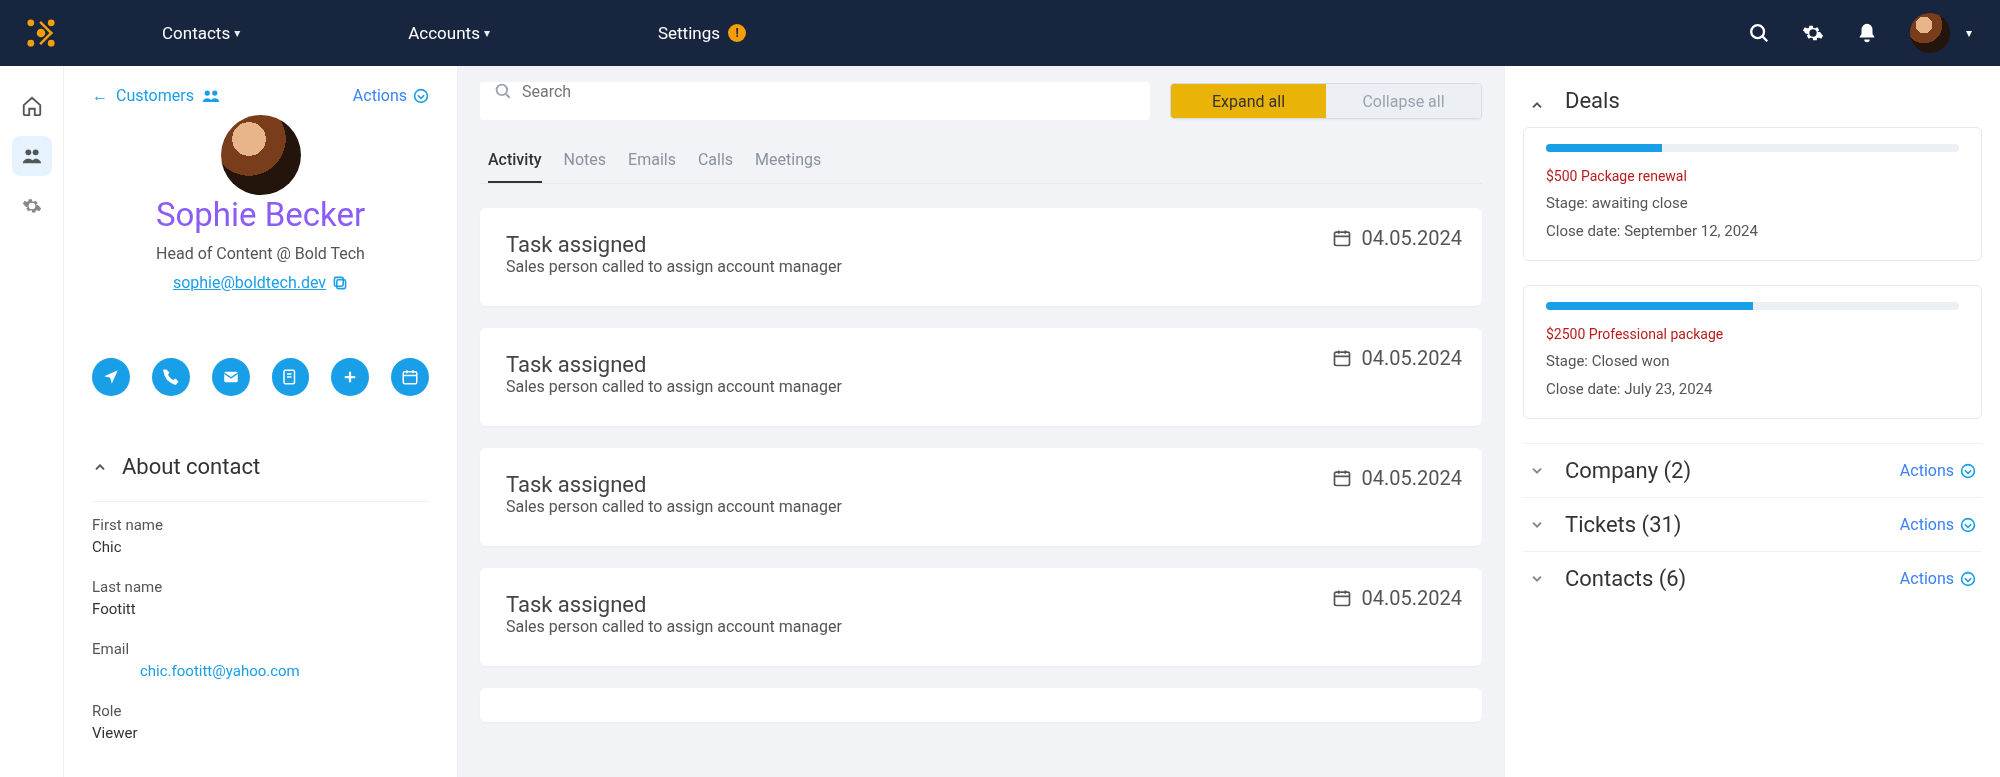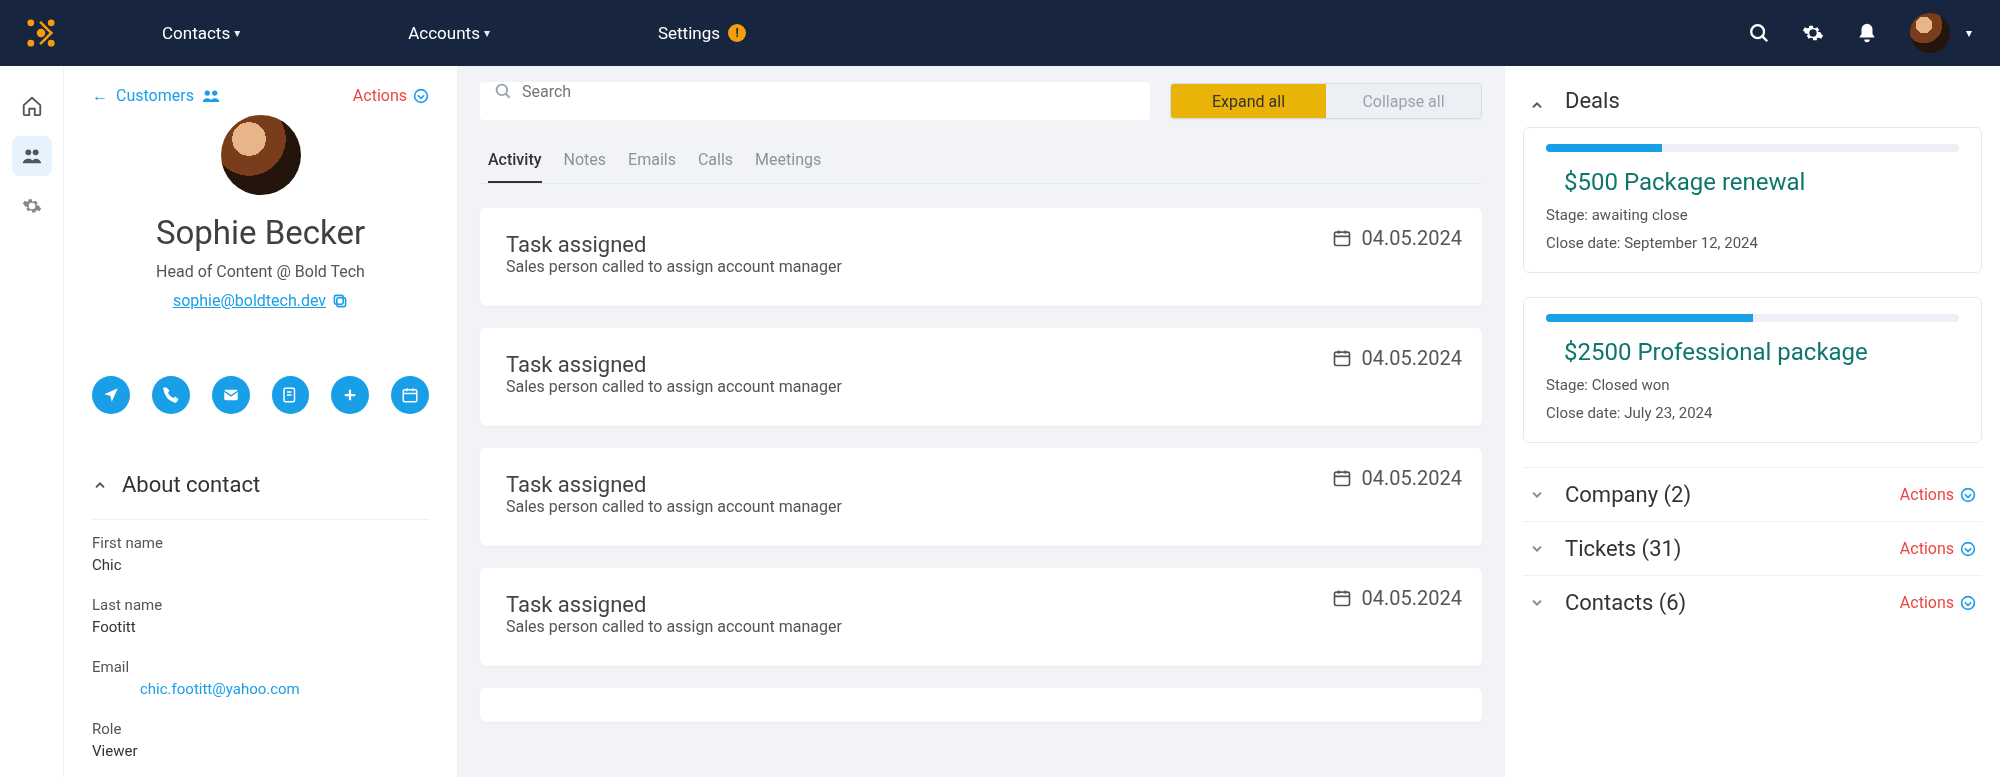--- a/index.html
+++ b/index.html
@@ -23,24 +23,24 @@
   
   
   .rail { width: 64px; background:#fff; border-right:1px solid #eef0f3; padding-top:20px; display:flex; flex-direction:column; align-items:center; gap:10px;}
   .rail-item { width:40px; height:40px; display:flex; align-items:center; justify-content:center; border-radius:8px; color:#4b4f56; cursor:pointer;}
   .rail-item.active { background:#e6f3ff; color:#444;}
   
   
   .leftpanel { width: 394px; background:#fff; border-right:1px solid #eef0f3; padding: 20px 28px 0 28px; overflow:hidden;}
   .lp-top { display:flex; align-items:center; justify-content:space-between; }
   .crumb { display:flex; align-items:center; gap:8px; color:#199ee8; font-size:16px;}
-  .actions-link { color:#ef4444; font-size:16px; display:flex; align-items:center; gap:6px; cursor:pointer;}
+  .actions-link { color:#3b82f6; font-size:16px; display:flex; align-items:center; gap:6px; cursor:pointer;}
   .profile { text-align:center; margin-top:10px;}
   .big-avatar { width:80px; height:80px; border-radius:50%; margin:0 auto; background: radial-gradient(circle at 35% 30%, #e8b48a 0 22%, #7a3d1b 22% 48%, #24150c 48% 100%);}
-  .name { font-size:33px; font-weight:400; color:#404040; margin-top:18px;}
+  .name { font-size:33px; font-weight:400; color:#8b5cf6; }
   .subtitle { font-size:16px; color:#555; margin-top:10px;}
   .email-line { margin-top:10px; display:flex; align-items:center; justify-content:center; gap:6px;}
   .email-line a { color:#199ee8; text-decoration:underline; font-size:16px;}
   .copy-ic { width:16px; height:16px; color:#199ee8;}
   .circle-actions { display:flex; justify-content:center; gap:22px; margin-top:66px;}
   .circ { width:38px; height:38px; border-radius:50%; background:#199ee8; color:#fff; display:flex; align-items:center; justify-content:center; cursor:pointer;}
   .section-head { display:flex; align-items:center; gap:14px; margin-top:58px; padding:0 0 14px 0; font-size:22px; color:#333; border-bottom:0;}
   .section-head .chev { color:#555;}
   .hr { height:1px; background:#eef0f3; margin: 8px 0 14px 0;}
   .field-label { font-size:15px; color:#555; margin-top:10px;}
@@ -69,21 +69,21 @@
   .card-date { position:absolute; top:18px; right:20px; display:flex; align-items:center; gap:10px; color:#555; font-size:20px;}
   
   
   .rightpanel { width: 496px; background:#fff; border-left:1px solid #eef0f3; padding: 16px 18px 0 18px; overflow:hidden;}
   .rp-section-head { display:flex; align-items:flex-end; gap:20px; padding: 6px 6px 14px 6px;}
   .rp-section-head .title { font-size:22px; color:#333;}
   .rp-section-head .chev { color:#555;}
   .deal-card { border:1px solid #e5e8ec; border-radius:6px; padding:16px 22px 20px 22px; margin-bottom:24px;}
   .progress { height:8px; background:#eceff3; border-radius:4px; overflow:hidden; margin-bottom:16px;}
   .progress .bar { height:100%; background:#199ee8;}
-  .deal-title { font-size:24px; color:#0f766e;margin-left:18px;}
+  .deal-title { font-size:14px; color:#b91c1c;}
   .deal-sub { font-size:15px; color:#555; margin-top:10px;}
   .accordion-row { display:flex; align-items:center; padding: 14px 6px; border-top:1px solid #eef0f3;}
   .accordion-row .chev { color:#888; margin-right:20px;}
   .accordion-row .title { font-size:22px; color:#333;}
   .accordion-row .spacer { flex:1;}
   
   svg { display:block; }
 </style>
 </head>
 <body>

